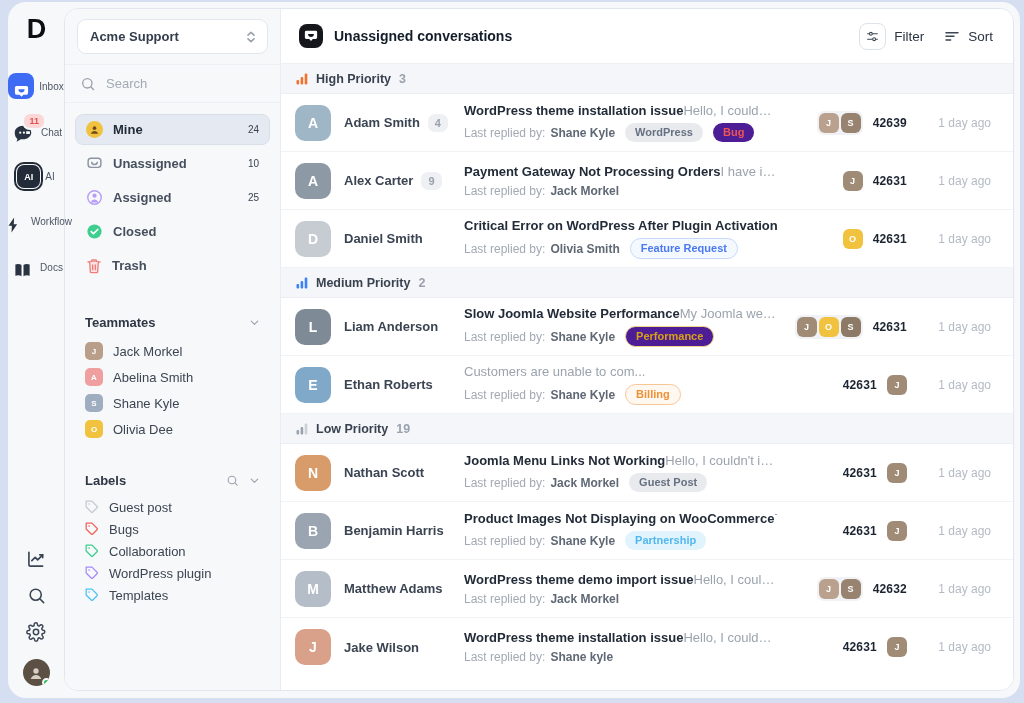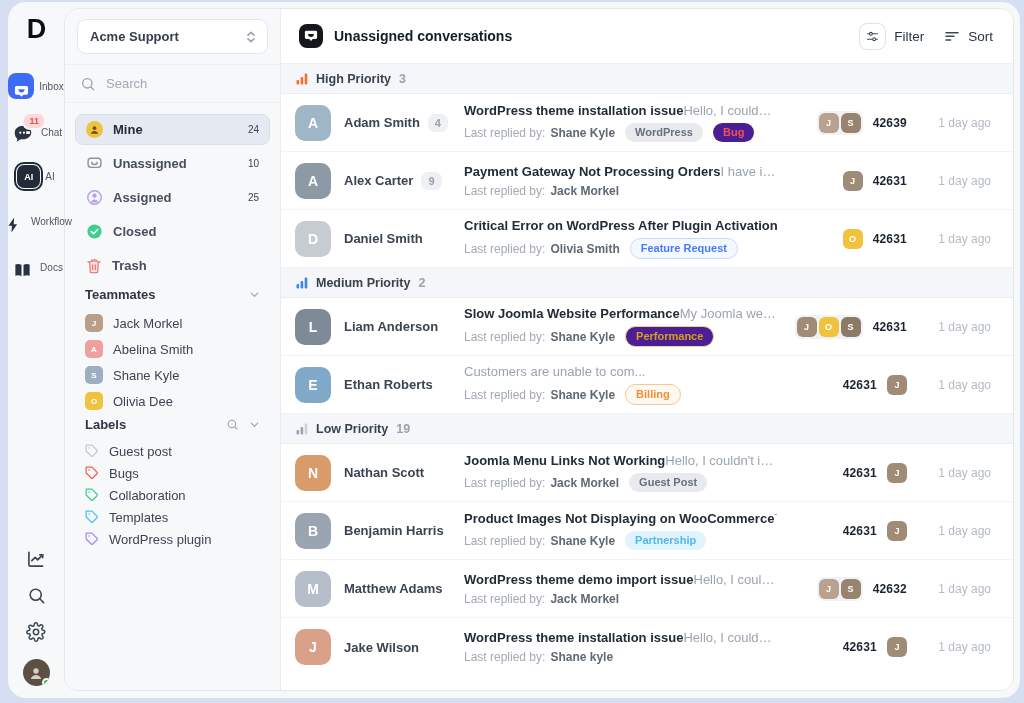--- a/index.html
+++ b/index.html
@@ -30,21 +30,21 @@
   .workspace-wrap { padding:10px 12px; }
   .workspace { height:35px; background:#fff; border:1px solid #e2e6ee; border-radius:9px; display:flex; align-items:center; padding:0 10px 0 12px; font-size:13px; font-weight:600; color:#333d4c; cursor:pointer; }
   .workspace .chev { margin-left:auto; display:flex; }
   .search-row { height:39px; border-top:1px solid #edeff3; border-bottom:1px solid #edeff3; display:flex; align-items:center; gap:10px; padding:0 15px; }
   .search-row input { border:none; outline:none; background:transparent; font-size:13px; color:#333d4c; width:140px; font-family:"Liberation Sans",sans-serif; }
   .search-row input::placeholder { color:#a3aab5; }
   .nav { padding:11px 10px 0; }
   .nav-item { height:31px; display:flex; align-items:center; gap:10px; padding:0 10px; border-radius:8px; font-size:13px; font-weight:600; color:#454f5d; margin-bottom:3px; cursor:pointer; border:1px solid transparent; }
   .nav-item.active { background:#e5eaf2; border-color:#d9dfe9; color:#222b38; font-weight:700; }
   .nav-count { margin-left:auto; font-size:10px; color:#39424f; font-weight:400; }
-  .side-head { display:flex; align-items:center; padding:0 20px; margin-top:3px; margin-bottom:8px; font-size:13px; font-weight:700; color:#2e3744; }
+  .side-head { display:flex; align-items:center; padding:0 20px; margin-top:31px; margin-bottom:8px; font-size:13px; font-weight:700; color:#2e3744; }
   .side-head .right-ics { margin-left:auto; display:flex; align-items:center; gap:10px; color:#9aa2ad; }
   .member { display:flex; align-items:center; gap:10px; padding:0 20px; height:26px; font-size:13px; color:#3c4552; cursor:pointer; }
   .label-item { display:flex; align-items:center; gap:10px; padding:0 20px; height:22px; font-size:13px; color:#3c4552; cursor:pointer; }
   .avatar { display:inline-flex; align-items:center; justify-content:center; color:#fff; font-weight:700; flex:none; }
   .m-avatar { width:18px; height:18px; border-radius:5px; font-size:8px; }
   .mine-avatar { width:17px; height:17px; border-radius:50%; font-size:8px; }
 
   
   .main { flex:1; display:flex; flex-direction:column; min-width:0; background:#fff; }
   .main-head { height:55px; flex:none; display:flex; align-items:center; padding:0 20px 0 18px; border-bottom:1px solid #eef0f4; }
@@ -298,36 +298,36 @@
       <div class="label-item">
         <span style="display: flex; color: rgb(62, 207, 142);">
             <svg width="14" height="14" viewBox="0 0 24 24" fill="none" stroke="currentColor" stroke-width="2.2" stroke-linejoin="round">
               <path d="M20.6 13.4 13.4 20.6a2 2 0 0 1-2.8 0L2 12V2h10l8.6 8.6a2 2 0 0 1 0 2.8z"></path>
               <circle cx="7" cy="7" r="1.4" fill="currentColor" stroke="none"></circle>
             </svg>
           </span>
         <span>Collaboration</span>
       </div>
       <div class="label-item">
+        <span style="display: flex; color: rgb(167, 139, 250);">
+            <svg width="14" height="14" viewBox="0 0 24 24" fill="none" stroke="currentColor" stroke-width="2.2" stroke-linejoin="round">
+              <path d="M20.6 13.4 13.4 20.6a2 2 0 0 1-2.8 0L2 12V2h10l8.6 8.6a2 2 0 0 1 0 2.8z"></path>
+              <circle cx="7" cy="7" r="1.4" fill="currentColor" stroke="none"></circle>
+            </svg>
+          </span>
+        <span>WordPress plugin</span>
+      </div>
+      <div class="label-item">
         <span style="display: flex; color: rgb(76, 195, 247);">
             <svg width="14" height="14" viewBox="0 0 24 24" fill="none" stroke="currentColor" stroke-width="2.2" stroke-linejoin="round">
               <path d="M20.6 13.4 13.4 20.6a2 2 0 0 1-2.8 0L2 12V2h10l8.6 8.6a2 2 0 0 1 0 2.8z"></path>
               <circle cx="7" cy="7" r="1.4" fill="currentColor" stroke="none"></circle>
             </svg>
           </span>
         <span>Templates</span>
-      </div>
-      <div class="label-item">
-        <span style="display: flex; color: rgb(167, 139, 250);">
-            <svg width="14" height="14" viewBox="0 0 24 24" fill="none" stroke="currentColor" stroke-width="2.2" stroke-linejoin="round">
-              <path d="M20.6 13.4 13.4 20.6a2 2 0 0 1-2.8 0L2 12V2h10l8.6 8.6a2 2 0 0 1 0 2.8z"></path>
-              <circle cx="7" cy="7" r="1.4" fill="currentColor" stroke="none"></circle>
-            </svg>
-          </span>
-        <span>WordPress plugin</span>
       </div>
     </div>
 
     <div class="main">
       <div class="main-head">
         <span class="head-icon">
           <svg width="14" height="14" viewBox="0 0 24 24" fill="#fff">
               <path d="M4 3h16a2.5 2.5 0 0 1 2.5 2.5v9A2.5 2.5 0 0 1 20 17h-5l-3 3.5L9 17H4a2.5 2.5 0 0 1-2.5-2.5v-9A2.5 2.5 0 0 1 4 3z M7 8.5a5 5 0 0 0 10 0z" fill-rule="evenodd"></path>
             </svg>
         </span>

